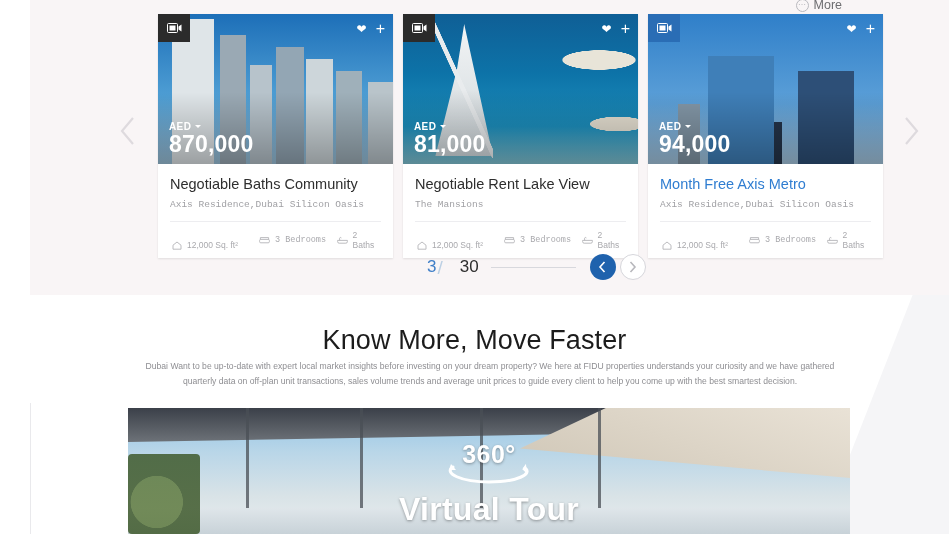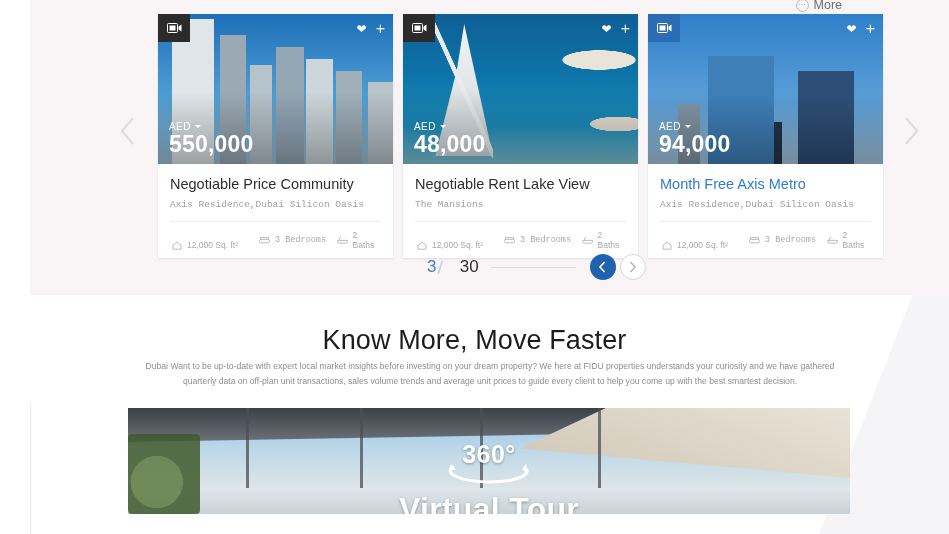--- a/index.html
+++ b/index.html
@@ -102,21 +102,21 @@
   .media-actions {
     position: absolute; right: 8px; top: 7px;
     display: flex; align-items: center; gap: 9px;
     color: #ffffff;
   }
   .act-heart { font-size: 12px; line-height: 1; }
   .act-plus { font-size: 16px; line-height: 1; font-weight: 300; }
 
   .price-block { position:absolute; left: 11px; bottom: 8px; color:#fff; }
   .price-cur {
-    font-size: 10px; font-weight: normal; letter-spacing: .4px;
+    font-size: 10px; font-weight: bold; letter-spacing: .4px;
     display:flex; align-items:center; gap:4px;
   }
   .cur-caret { display:inline-block; width:0;height:0;
     border-left:3.2px solid transparent;border-right:3.2px solid transparent;
     border-top:3.6px solid #fff; }
   .price-val { font-size: 23px; font-weight: bold; line-height: 1.05; letter-spacing: .2px; }
 
   .card-body { padding: 11px 12px 0 12px; }
   .card-title { font-size: 14.5px; color: #2e2e2e; font-weight: normal; line-height: 1.25; }
   .card-title.link { color: #2f7dd1; }
@@ -165,21 +165,21 @@
     position: absolute; left: 0; top: 30px; width: 949px;
     text-align: center; font-size: 27px; color: #1c1c1c; font-weight: normal;
     letter-spacing: .1px;
   }
   .know-para {
     position: absolute; left: 140px; top: 64px; width: 700px;
     text-align: center; font-size: 8.6px; line-height: 1.75; color: #8e8e92;
   }
 
   .hero-img {
-    position: absolute; left: 128px; top: 113px; width: 722px; height: 106px;
+    position: absolute; left: 128px; top: 113px; width: 722px; height: 126px;
     overflow: hidden;
     background: linear-gradient(180deg,#8fc3e6 0%, #b9d6e8 35%, #d9e3e7 70%, #e9eef0 100%);
     padding-left: 44px;
   }
   .hero-img::before {
     content:""; position:absolute; left:0; top:0; width:100%; height:100%;
     background:
       linear-gradient(180deg, #6a6c70 0 10px, transparent 10px) 0 0/100% 100% no-repeat,
       linear-gradient(200deg, #2b2f36 0 30%, transparent 30%) 0 0/260px 40px no-repeat;
     opacity:.0;
@@ -238,25 +238,25 @@
           </div>
           <div class="media-actions">
             <span class="act-heart">❤</span>
             <span class="act-plus">+</span>
           </div>
           <div class="price-block">
             <div class="price-cur">
               <span>AED</span>
               <span class="cur-caret"></span>
             </div>
-            <div class="price-val">550,000</div>
+            <div class="price-val">870,000</div>
           </div>
         </div>
         <div class="card-body">
-          <div class="card-title">Negotiable Price Community</div>
+          <div class="card-title">Negotiable Baths Community</div>
           <div class="card-sub">Axis Residence,Dubai Silicon Oasis</div>
           <div class="card-feats">
             <div class="feat">
               <span>
                   <svg width="10" height="9" viewBox="0 0 10 9">
                     <path d="M1 4.2 L5 1 L9 4.2 L9 8.2 L1 8.2 Z" fill="none" stroke="#b4b4b8" stroke-width="0.9"></path>
                   </svg>
                 </span>
               <span>12,000 Sq. ft²</span>
             </div>
@@ -296,21 +296,21 @@
           </div>
           <div class="media-actions">
             <span class="act-heart">❤</span>
             <span class="act-plus">+</span>
           </div>
           <div class="price-block">
             <div class="price-cur">
               <span>AED</span>
               <span class="cur-caret"></span>
             </div>
-            <div class="price-val">48,000</div>
+            <div class="price-val">81,000</div>
           </div>
         </div>
         <div class="card-body">
           <div class="card-title">Negotiable Rent Lake View</div>
           <div class="card-sub">The Mansions</div>
           <div class="card-feats">
             <div class="feat">
               <span>
                   <svg width="10" height="9" viewBox="0 0 10 9">
                     <path d="M1 4.2 L5 1 L9 4.2 L9 8.2 L1 8.2 Z" fill="none" stroke="#b4b4b8" stroke-width="0.9"></path>

